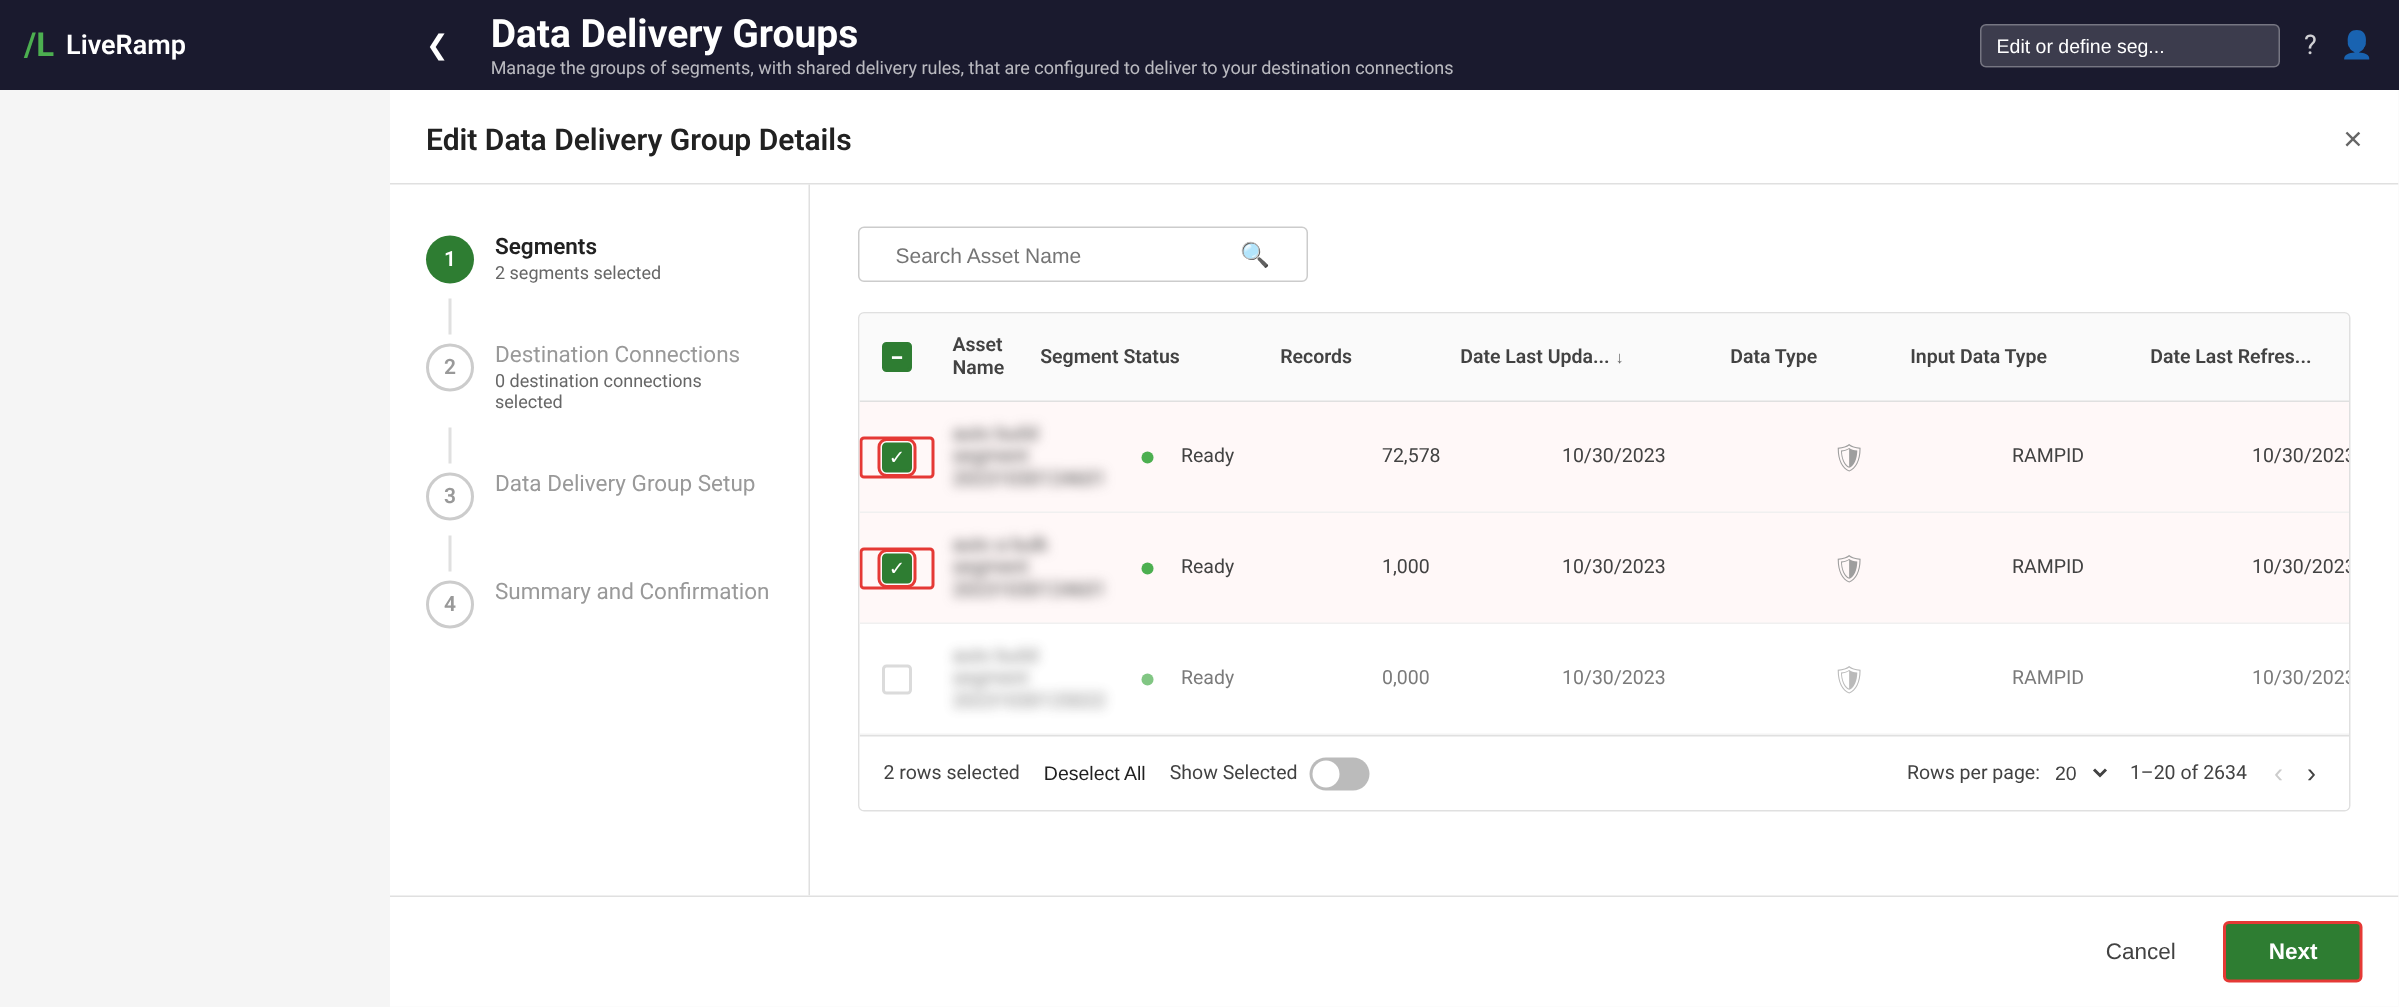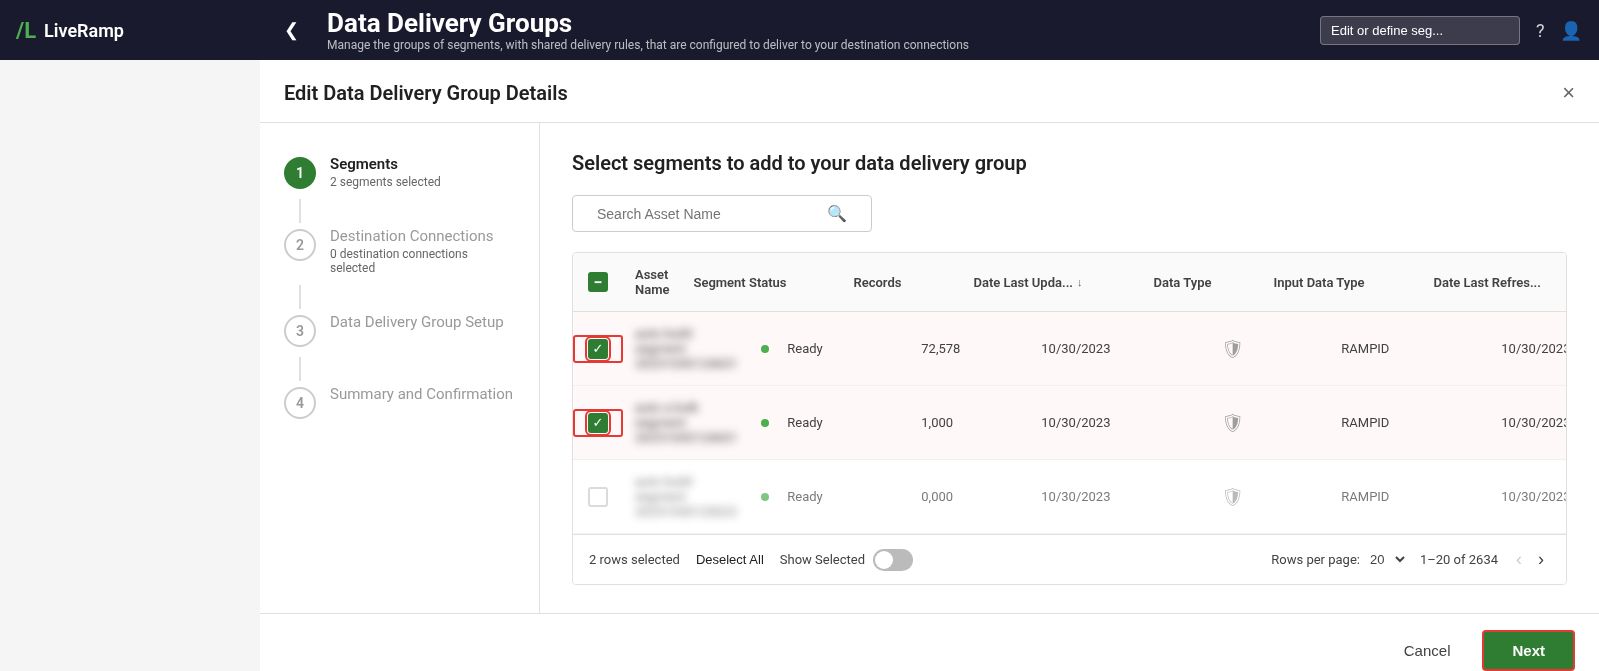--- a/index.html
+++ b/index.html
@@ -204,21 +204,20 @@
         <div class="step-item">
           <div class="step-circle inactive">4</div>
           <div>
             <div class="step-label inactive">Summary and Confirmation</div>
           </div>
         </div>
 
       </div>
 
       <div class="content-panel">
-        <div class="section-title">Select segments to add to your data delivery group</div>
 
         <div class="search-box">
           <input class="search-input" type="text" placeholder="Search Asset Name" style="">
           <span class="search-icon-span">🔍</span>
         </div>
 
         <div class="table-container">
 
           <div class="table-header">
             <div class="th">

